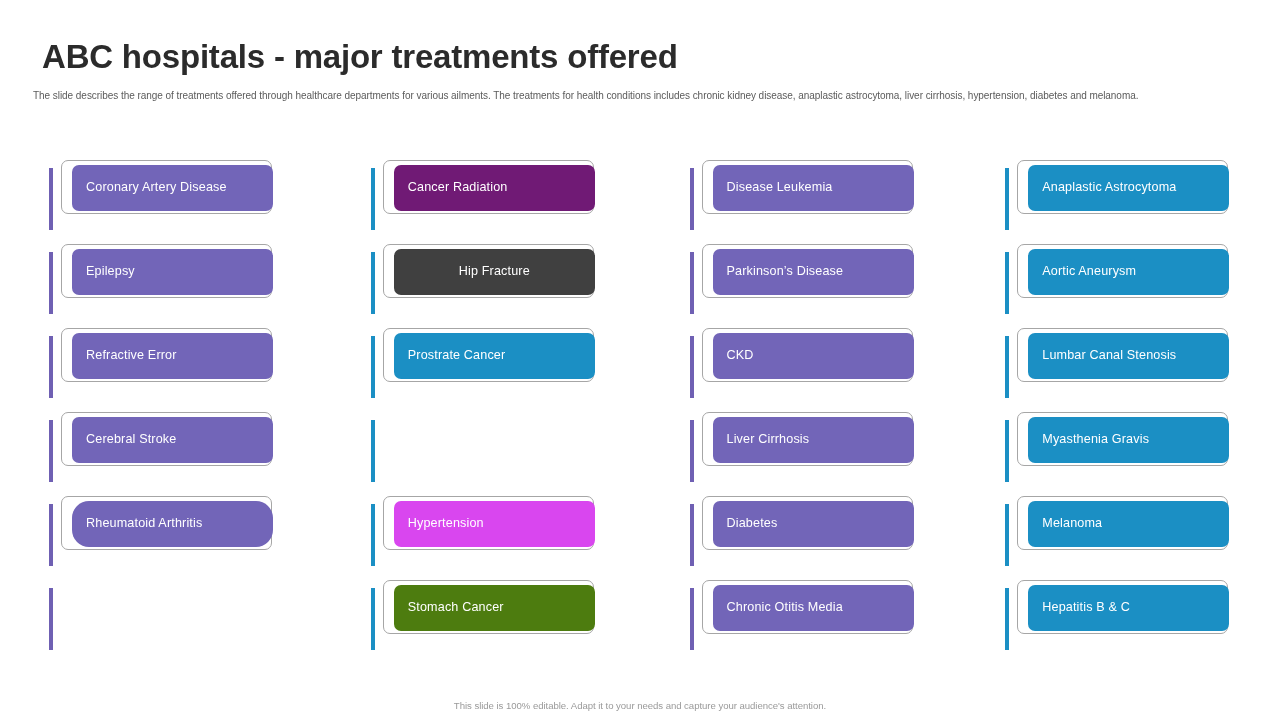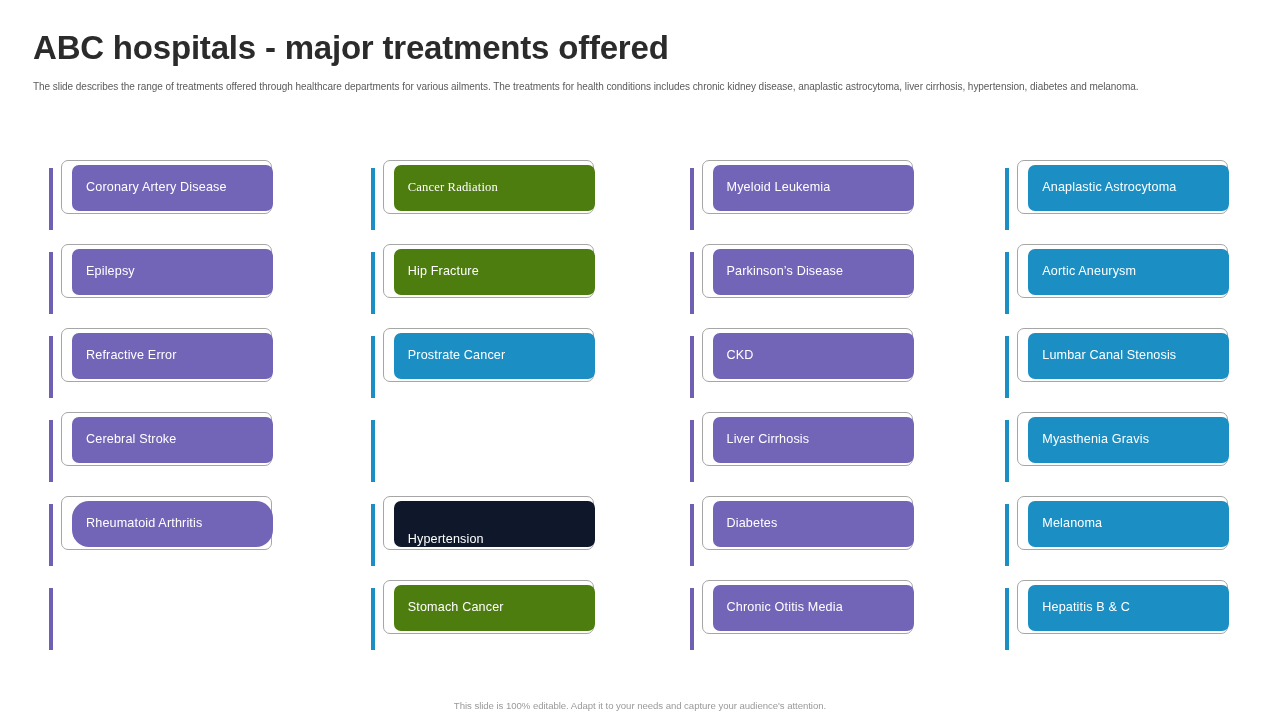--- a/index.html
+++ b/index.html
@@ -28,21 +28,21 @@
     left: 33px;
     top: 30px;
     width: 1215px;
   }
   .slide-title {
     font-size: 33px;
     font-weight: bold;
     color: #2b2b2b;
     letter-spacing: -0.2px;
     line-height: 1.1;
-    margin: 0;
+    margin: 9px;
     white-space: nowrap;
   }
   .slide-subtitle {
     margin: 13px 0 0 0;
     font-size: 10px;
     line-height: 1.55;
     color: #5b5b5b;
     width: 1212px;
     letter-spacing: -0.05px;
   }
@@ -181,67 +181,67 @@
           </div>
         </div>
         <div class="card-row">
           <div class="accent-bar" style="background: rgb(111, 96, 179);"></div>
         </div>
       </div>
     <div class="column col-1">
         <div class="card-row">
           <div class="accent-bar" style="background: rgb(27, 143, 196);"></div>
           <div class="card-outer">
-            <div class="card-inner" style="background: #4d7c0f; font-family: Liberation Serif, serif;">
+            <div class="card-inner" style="background: #701a75;">
               <span class="card-label">Cancer Radiation</span>
             </div>
           </div>
         </div>
         <div class="card-row">
           <div class="accent-bar" style="background: rgb(27, 143, 196);"></div>
           <div class="card-outer">
-            <div class="card-inner" style="background: #4d7c0f;">
+            <div class="card-inner" style="background: #404040; justify-content: center;">
               <span class="card-label">Hip Fracture</span>
             </div>
           </div>
         </div>
         <div class="card-row">
           <div class="accent-bar" style="background: rgb(27, 143, 196);"></div>
           <div class="card-outer">
             <div class="card-inner" style="background: rgb(27, 143, 196);">
               <span class="card-label">Prostrate Cancer</span>
             </div>
           </div>
         </div>
         <div class="card-row">
           <div class="accent-bar" style="background: rgb(27, 143, 196);"></div>
         </div>
         <div class="card-row">
           <div class="accent-bar" style="background: rgb(27, 143, 196);"></div>
           <div class="card-outer">
-            <div class="card-inner" style="background: #0f172a; align-items: flex-end;">
+            <div class="card-inner" style="background: #d946ef;">
               <span class="card-label">Hypertension</span>
             </div>
           </div>
         </div>
         <div class="card-row">
           <div class="accent-bar" style="background: rgb(27, 143, 196);"></div>
           <div class="card-outer">
             <div class="card-inner" style="background: #4d7c0f;">
               <span class="card-label">Stomach Cancer</span>
             </div>
           </div>
         </div>
       </div>
     <div class="column col-2">
         <div class="card-row">
           <div class="accent-bar" style="background: rgb(111, 96, 179);"></div>
           <div class="card-outer">
             <div class="card-inner" style="background: rgb(114, 101, 184);">
-              <span class="card-label">Myeloid Leukemia</span>
+              <span class="card-label">Disease Leukemia</span>
             </div>
           </div>
         </div>
         <div class="card-row">
           <div class="accent-bar" style="background: rgb(111, 96, 179);"></div>
           <div class="card-outer">
             <div class="card-inner" style="background: rgb(114, 101, 184);">
               <span class="card-label">Parkinson’s Disease</span>
             </div>
           </div>

